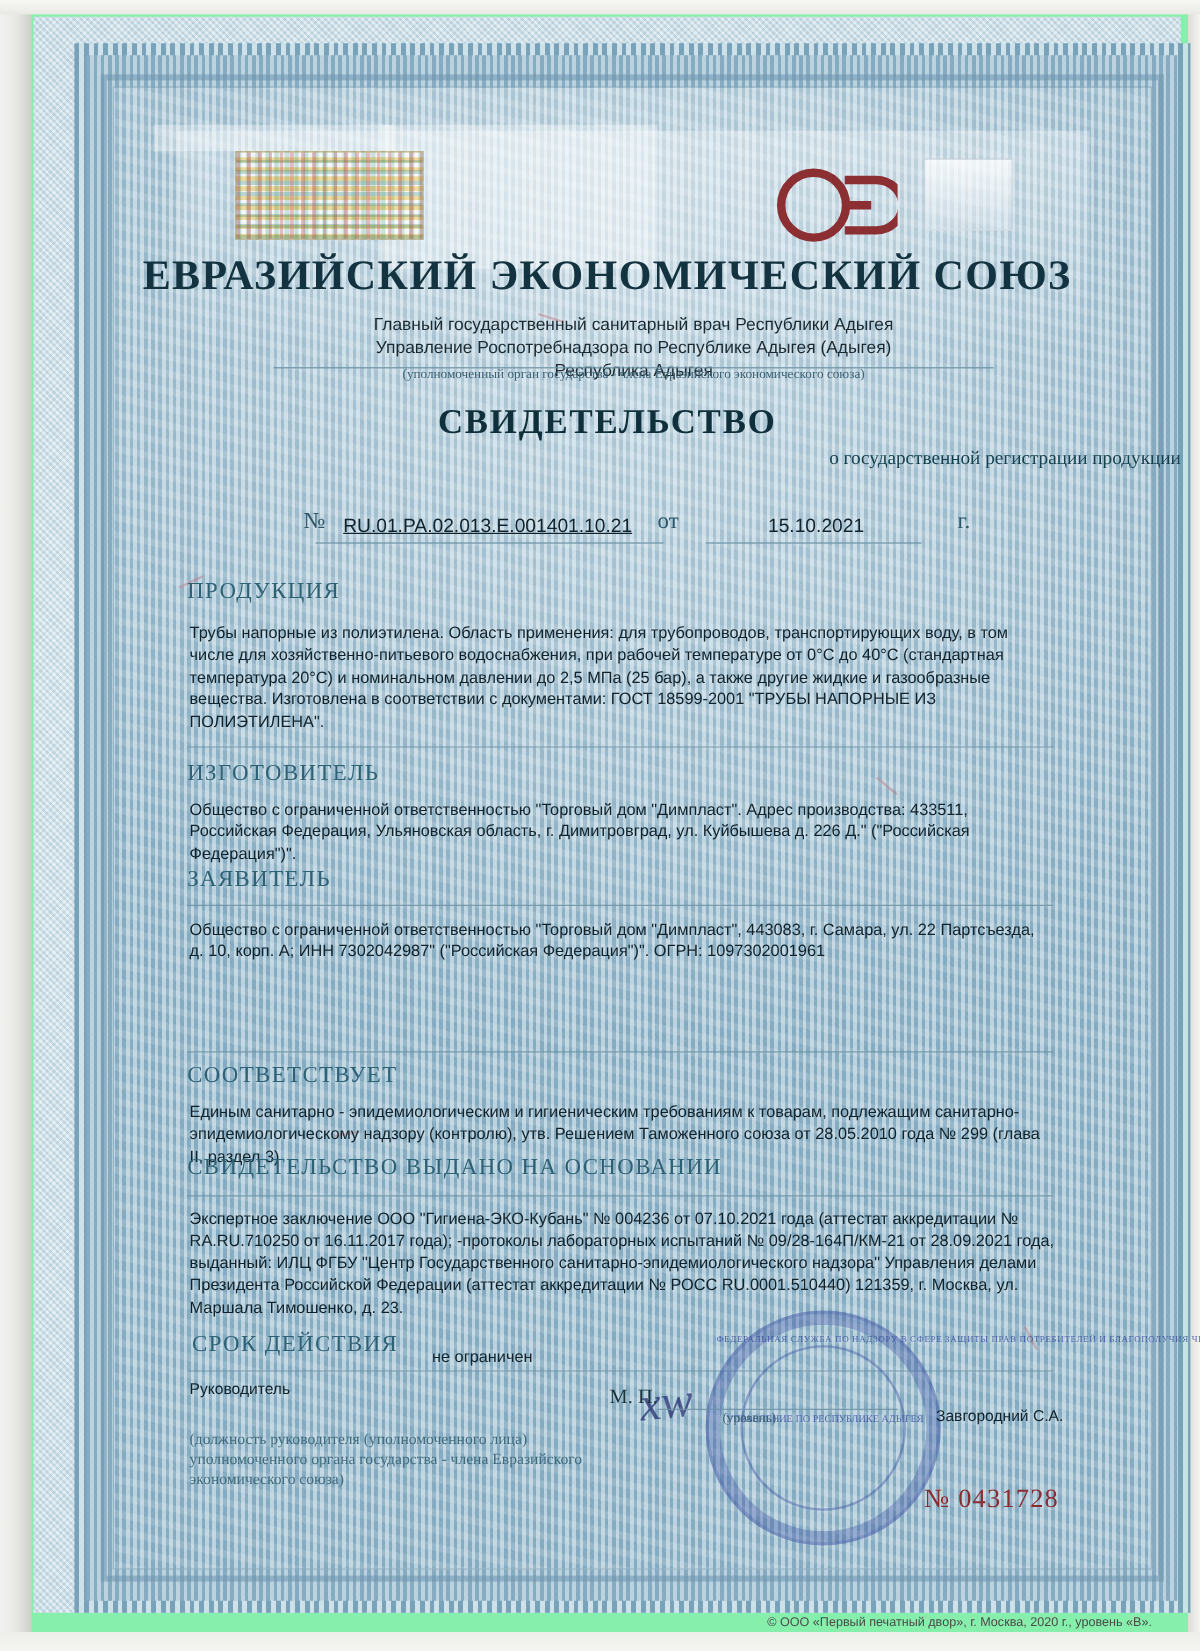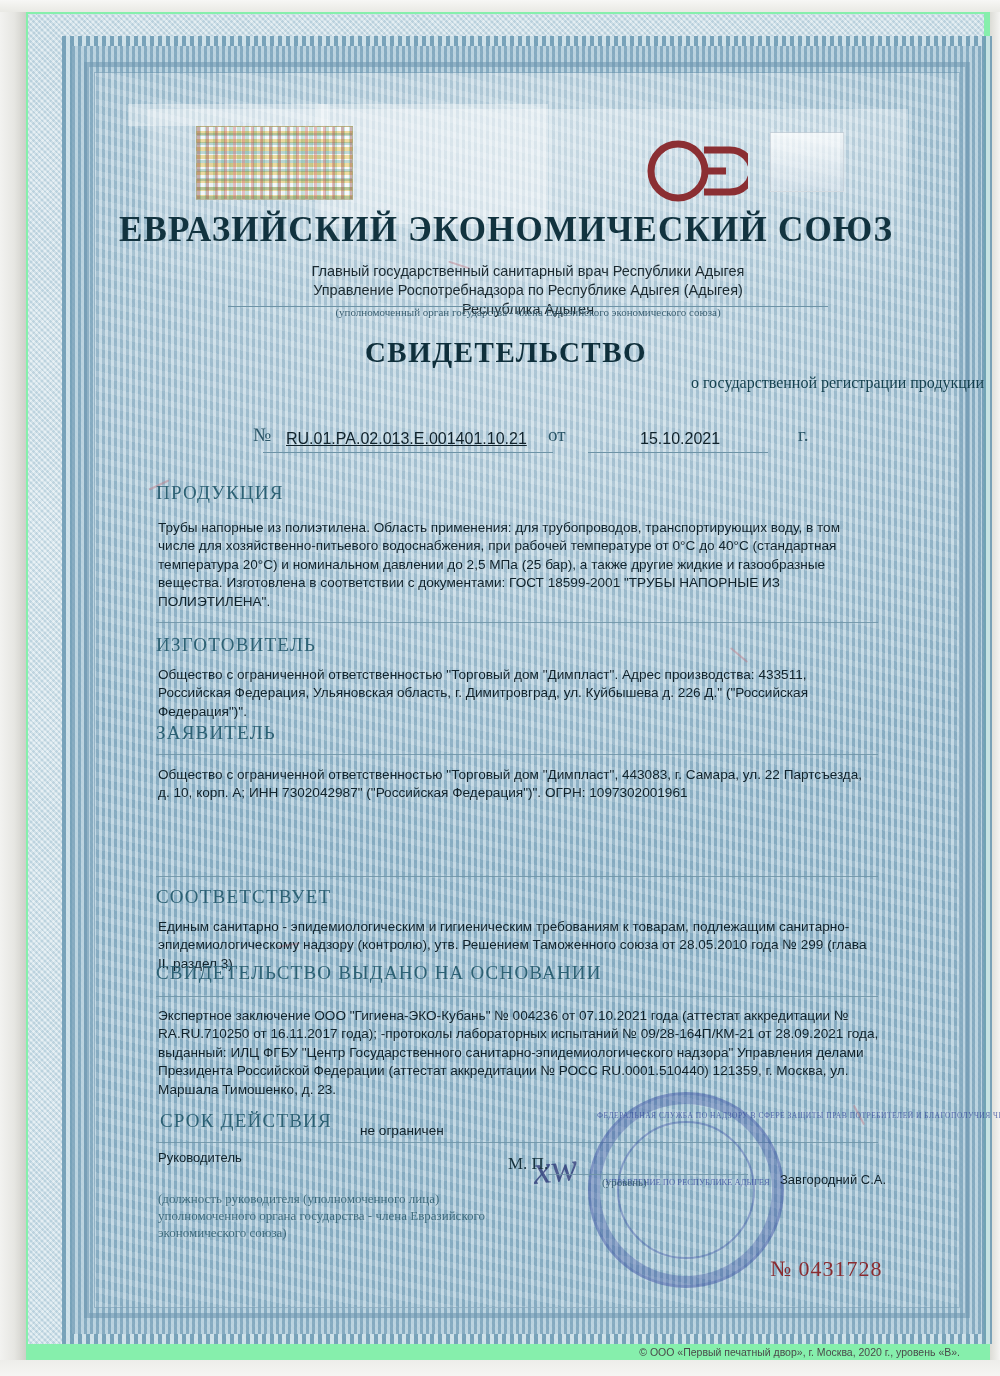--- a/index.html
+++ b/index.html
@@ -291,21 +291,20 @@
     transform: rotate(-6deg);
     opacity:.85;
   }
   .serial {
     position:absolute;
     left: 742px; top: 1222px;
     font-family: "Liberation Serif", serif;
     font-size: 22px;
     color: #8a2b2f;
     letter-spacing: 1px;
-    margin-top: 20px;
   }
   .footer {
     position:absolute;
     right: 40px; bottom: 18px;
     font-size: 10.5px;
     color: #4a4a4a;
   }
   .fiber {
     position:absolute;
     width: 22px; height: 2px;

